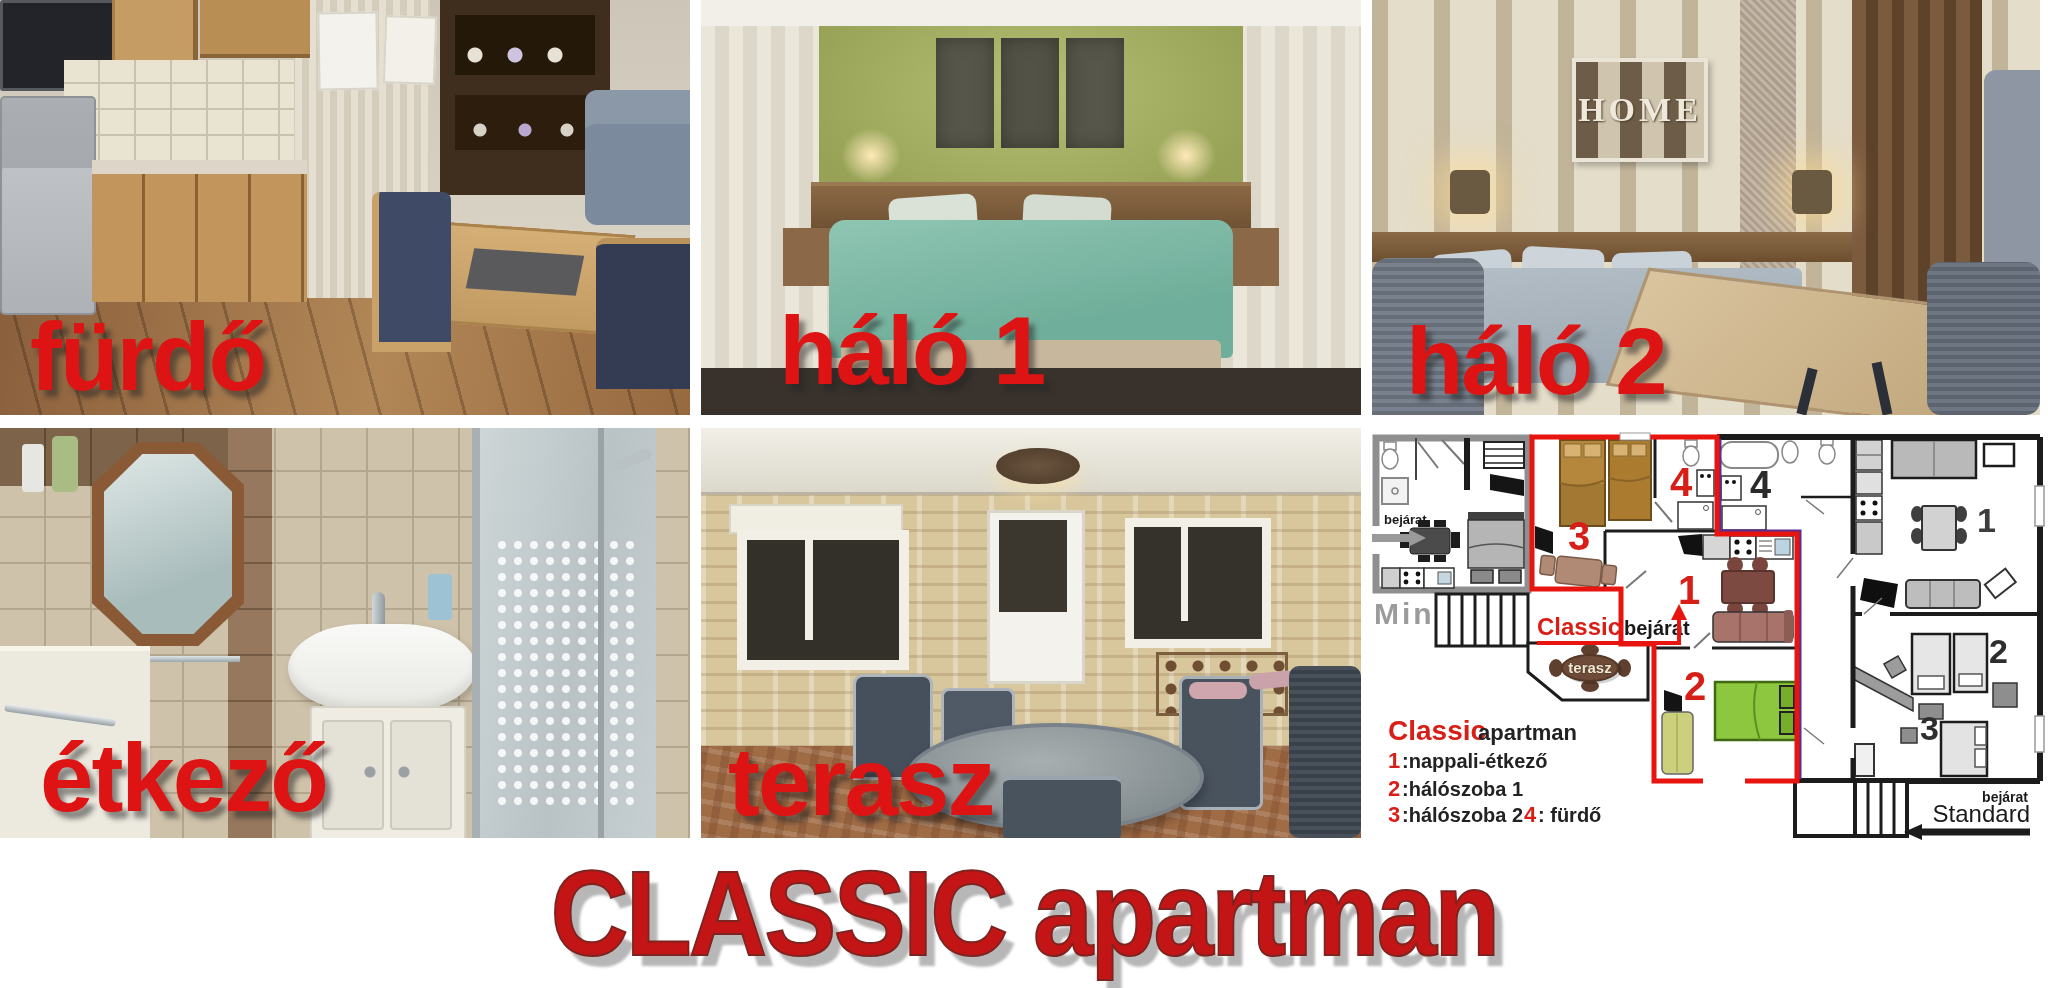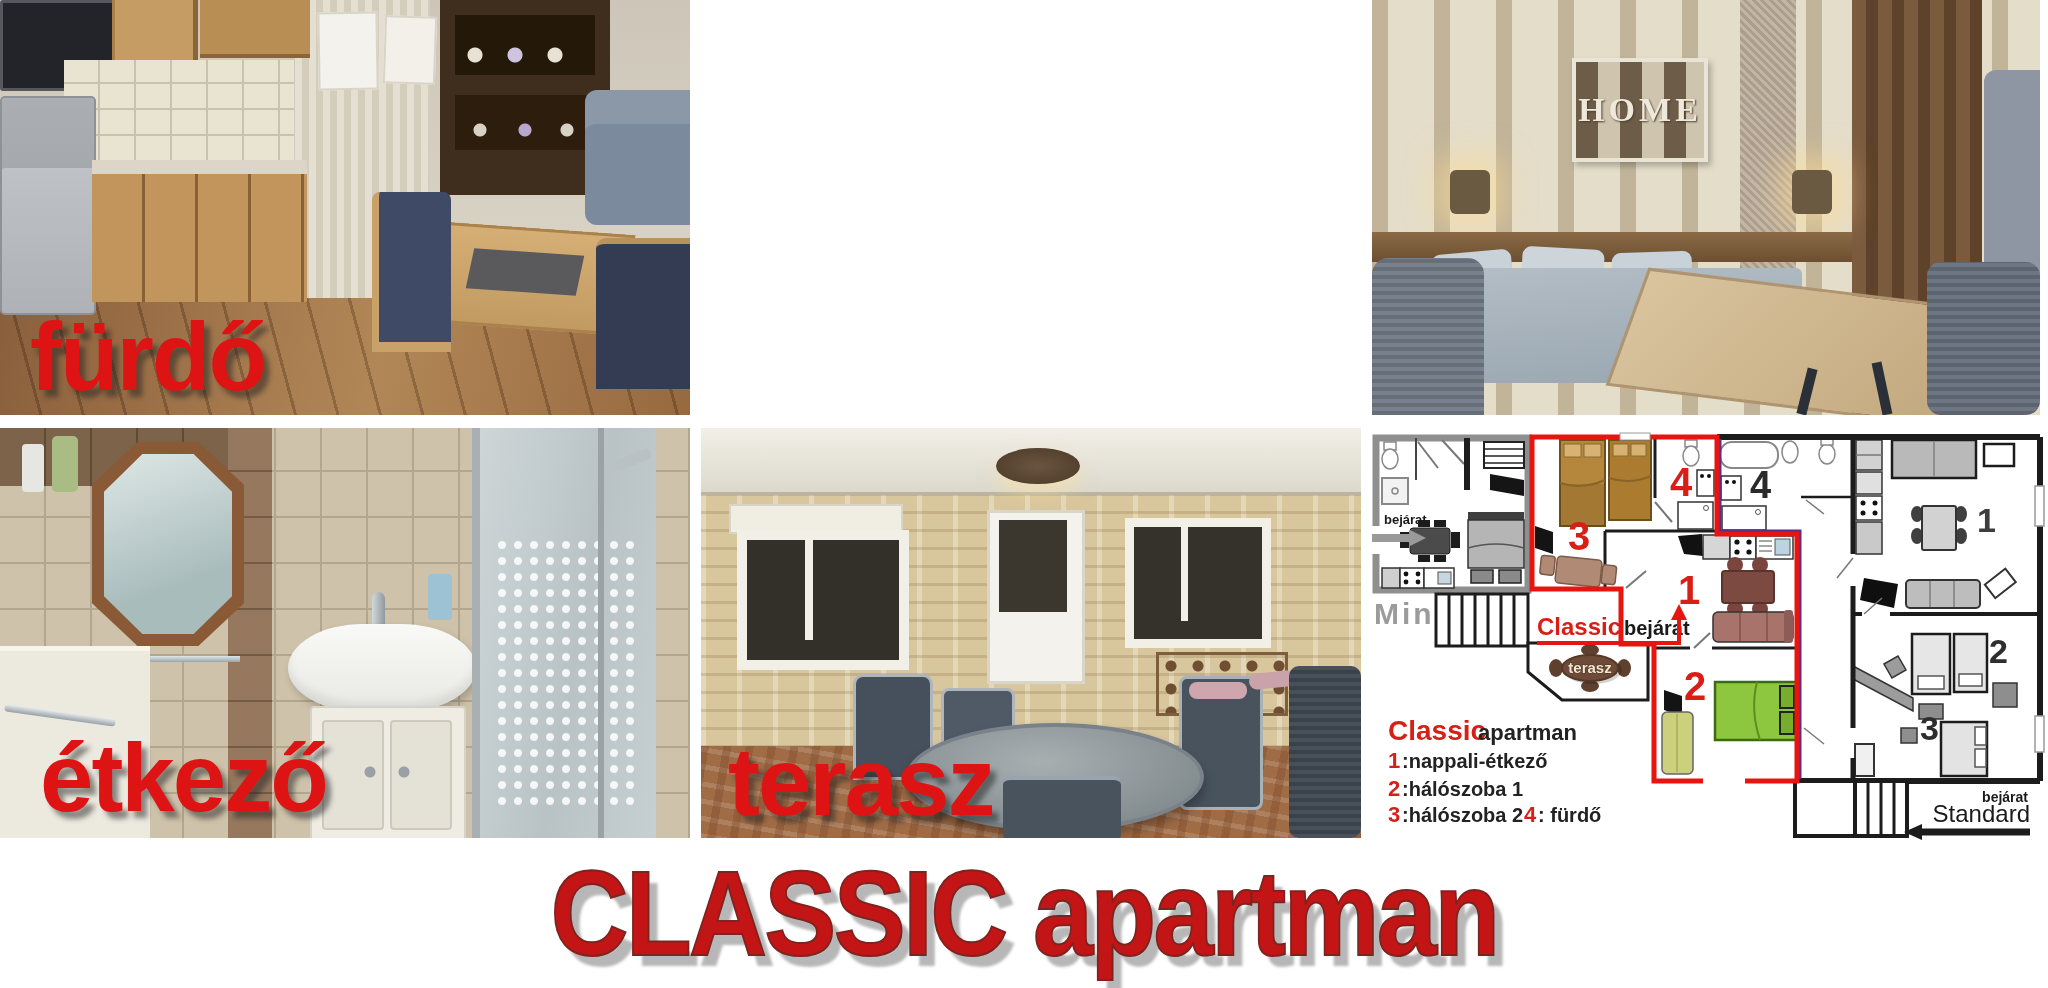--- a/index.html
+++ b/index.html
@@ -35,20 +35,39 @@
     <div class="s" style="left:585px;top:90px;width:105px;height:135px;background:#7c8a9d;border-radius:12px 0 0 12px;box-shadow:inset 0 38px 0 -4px rgba(255,255,255,.12);"></div>
     <div class="s" style="left:318px;top:12px;width:56px;height:74px;background:#f4f2ec;border:2px solid #d8d4c8;transform:rotate(-1deg);"></div>
     <div class="s" style="left:384px;top:16px;width:48px;height:64px;background:#f2f0e8;border:2px solid #d8d4c8;transform:rotate(2deg);"></div>
     <div class="s" style="left:420px;top:228px;width:205px;height:100px;background:linear-gradient(180deg,#d6af76,#c09a60);transform:skew(-12deg,4deg);box-shadow:inset 0 0 0 3px #a9824c;"></div>
     <div class="s" style="left:470px;top:252px;width:110px;height:40px;background:#5a5a5c;transform:skew(-12deg,4deg);"></div>
     <div class="s" style="left:372px;top:192px;width:72px;height:150px;background:#3e4a66;border-radius:8px 8px 0 0;border-left:7px solid #c9a26a;border-bottom:10px solid #c9a26a;"></div>
     <div class="s" style="left:596px;top:238px;width:94px;height:145px;background:#333c52;border-radius:10px 0 0 0;border-top:6px solid #b9925c;"></div>
     <div class="plabel" style="left:30px;bottom:10px;font-size:96px;">fürdő</div>
   </div>
 
+  <div class="photo" style="left:701px;top:0;width:660px;height:415px;">
+    <div class="s" style="inset:0;background:repeating-linear-gradient(90deg,#eae6da 0 14px,#dcd7c9 14px 28px);"></div>
+    <div class="s" style="left:0;top:0;width:660px;height:26px;background:#f2efe8;"></div>
+    <div class="s" style="left:118px;top:26px;width:424px;height:186px;background:radial-gradient(ellipse at 50% 35%,#b5bf74,#97a257 80%);"></div>
+    <div class="s" style="left:235px;top:38px;width:58px;height:110px;background:#56564a;box-shadow:inset 0 0 18px #3a3a32;"></div>
+    <div class="s" style="left:300px;top:38px;width:58px;height:110px;background:#525246;box-shadow:inset 0 0 18px #38382f;"></div>
+    <div class="s" style="left:365px;top:38px;width:58px;height:110px;background:#56564a;box-shadow:inset 0 0 18px #3a3a32;"></div>
+    <div class="s" style="left:140px;top:128px;width:60px;height:55px;background:radial-gradient(#ffeab8,rgba(255,234,184,0) 70%);border-radius:50%;"></div>
+    <div class="s" style="left:455px;top:128px;width:60px;height:55px;background:radial-gradient(#ffeab8,rgba(255,234,184,0) 70%);border-radius:50%;"></div>
+    <div class="s" style="left:110px;top:186px;width:440px;height:42px;background:linear-gradient(#8a6844,#6f5234);box-shadow:0 -4px 0 #9a7a52;"></div>
+    <div class="s" style="left:82px;top:228px;width:58px;height:58px;background:#8a6848;"></div>
+    <div class="s" style="left:520px;top:228px;width:58px;height:58px;background:#8a6848;"></div>
+    <div class="s" style="left:188px;top:196px;width:88px;height:38px;background:#dae2d8;border-radius:10px;transform:rotate(-4deg);"></div>
+    <div class="s" style="left:322px;top:196px;width:88px;height:38px;background:#d4dcd2;border-radius:10px;transform:rotate(3deg);"></div>
+    <div class="s" style="left:128px;top:220px;width:404px;height:138px;background:linear-gradient(170deg,#8fc5b3,#6fae9a 70%),linear-gradient(90deg,transparent 0 200px,rgba(30,70,55,.35) 200px 203px,transparent 203px);border-radius:16px 16px 6px 6px;"></div>
+    <div class="s" style="left:140px;top:340px;width:380px;height:34px;background:#c7b79c;border-radius:6px;"></div>
+    <div class="s" style="left:0;top:368px;width:660px;height:47px;background:#39322c;"></div>
+    <div class="plabel" style="left:78px;bottom:16px;font-size:96px;">háló 1</div>
+  </div>
 
   <div class="photo" style="left:1372px;top:0;width:668px;height:415px;">
     <div class="s" style="inset:0;background:#e4ddc9;background-image:repeating-linear-gradient(90deg,rgba(150,130,95,.45) 0 16px,rgba(150,130,95,0) 16px 62px);"></div>
     <div class="s" style="left:368px;top:0;width:56px;height:290px;background:#ad9d8b;background-image:repeating-linear-gradient(45deg,rgba(255,255,255,.25) 0 3px,transparent 3px 6px);"></div>
     <div class="s" style="left:480px;top:0;width:130px;height:415px;background:repeating-linear-gradient(90deg,#7b5b3e 0 14px,#5e4229 14px 26px);"></div>
     <div class="s" style="left:612px;top:70px;width:56px;height:250px;background:#8d96a2;border-radius:12px 0 0 12px;"></div>
     <div class="s" style="left:200px;top:58px;width:128px;height:96px;background:repeating-linear-gradient(90deg,#6d5c48 0 22px,#cfc4ae 22px 44px);border:4px solid #e9e4d6;box-shadow:3px 4px 6px rgba(0,0,0,.25);display:flex;align-items:center;justify-content:center;">
       <span style="font-family:'Liberation Serif',serif;font-size:34px;font-weight:700;color:#efe9dc;text-shadow:1px 1px 2px #4a3c28;letter-spacing:4px;">HOME</span>
     </div>
     <div class="s" style="left:78px;top:170px;width:40px;height:44px;background:#6b5a42;border-radius:6px;box-shadow:0 0 30px 14px rgba(255,220,150,.55);"></div>
@@ -56,20 +75,21 @@
     <div class="s" style="left:0;top:232px;width:480px;height:30px;background:linear-gradient(#8a6a46,#6d4f30);"></div>
     <div class="s" style="left:60px;top:252px;width:80px;height:34px;background:#c9d2d8;border-radius:9px;transform:rotate(-5deg);"></div>
     <div class="s" style="left:150px;top:248px;width:82px;height:34px;background:#cdd5da;border-radius:9px;transform:rotate(3deg);"></div>
     <div class="s" style="left:240px;top:252px;width:80px;height:34px;background:#c9d2d8;border-radius:9px;transform:rotate(-2deg);"></div>
     <div class="s" style="left:30px;top:268px;width:400px;height:115px;background:linear-gradient(175deg,#b3bec6,#9aa6b0),repeating-linear-gradient(45deg,rgba(255,255,255,.22) 0 4px,transparent 4px 11px);border-radius:6px;"></div>
     <div class="s" style="left:255px;top:290px;width:360px;height:112px;background:linear-gradient(120deg,#d9c49e,#c1a67c);transform:skew(-20deg,7deg);border:3px solid #b09470;"></div>
     <div class="s" style="left:430px;top:368px;width:10px;height:47px;background:#2a2f38;transform:rotate(14deg);"></div>
     <div class="s" style="left:505px;top:362px;width:10px;height:53px;background:#2a2f38;transform:rotate(-12deg);"></div>
     <div class="s" style="left:0;top:258px;width:112px;height:157px;background:#78818d;background-image:repeating-linear-gradient(0deg,rgba(0,0,0,.15) 0 4px,transparent 4px 8px);border-radius:16px 16px 0 0;"></div>
     <div class="s" style="left:555px;top:262px;width:113px;height:153px;background:#6d7682;background-image:repeating-linear-gradient(0deg,rgba(0,0,0,.15) 0 4px,transparent 4px 8px);border-radius:14px;"></div>
+    <div class="plabel" style="left:34px;bottom:6px;font-size:94px;">háló 2</div>
   </div>
 
   <div class="photo" style="left:0;top:428px;width:690px;height:410px;">
     <div class="s" style="inset:0;background:#cfc2aa;background-image:repeating-linear-gradient(0deg,transparent 0 44px,#b3a68c 44px 46px),repeating-linear-gradient(90deg,transparent 0 44px,#b3a68c 44px 46px);"></div>
     <div class="s" style="left:0;top:0;width:260px;height:58px;background:#7d6349;background-image:repeating-linear-gradient(90deg,transparent 0 44px,#5f4a34 44px 46px);"></div>
     <div class="s" style="left:228px;top:0;width:44px;height:410px;background:#96785e;background-image:repeating-linear-gradient(0deg,transparent 0 44px,#745a42 44px 46px);"></div>
     <div class="s" style="left:52px;top:8px;width:26px;height:56px;background:#a8bc84;border-radius:5px;"></div>
     <div class="s" style="left:22px;top:16px;width:22px;height:48px;background:#e6e6e2;border-radius:4px;"></div>
     <div class="s" style="left:92px;top:14px;width:152px;height:204px;background:#8a5a36;clip-path:polygon(30% 0,70% 0,100% 21%,100% 79%,70% 100%,30% 100%,0 79%,0 21%);"></div>
     <div class="s" style="left:104px;top:26px;width:128px;height:180px;background:linear-gradient(160deg,#dde7e5,#a9bcbc 70%);clip-path:polygon(30% 0,70% 0,100% 21%,100% 79%,70% 100%,30% 100%,0 79%,0 21%);"></div>

